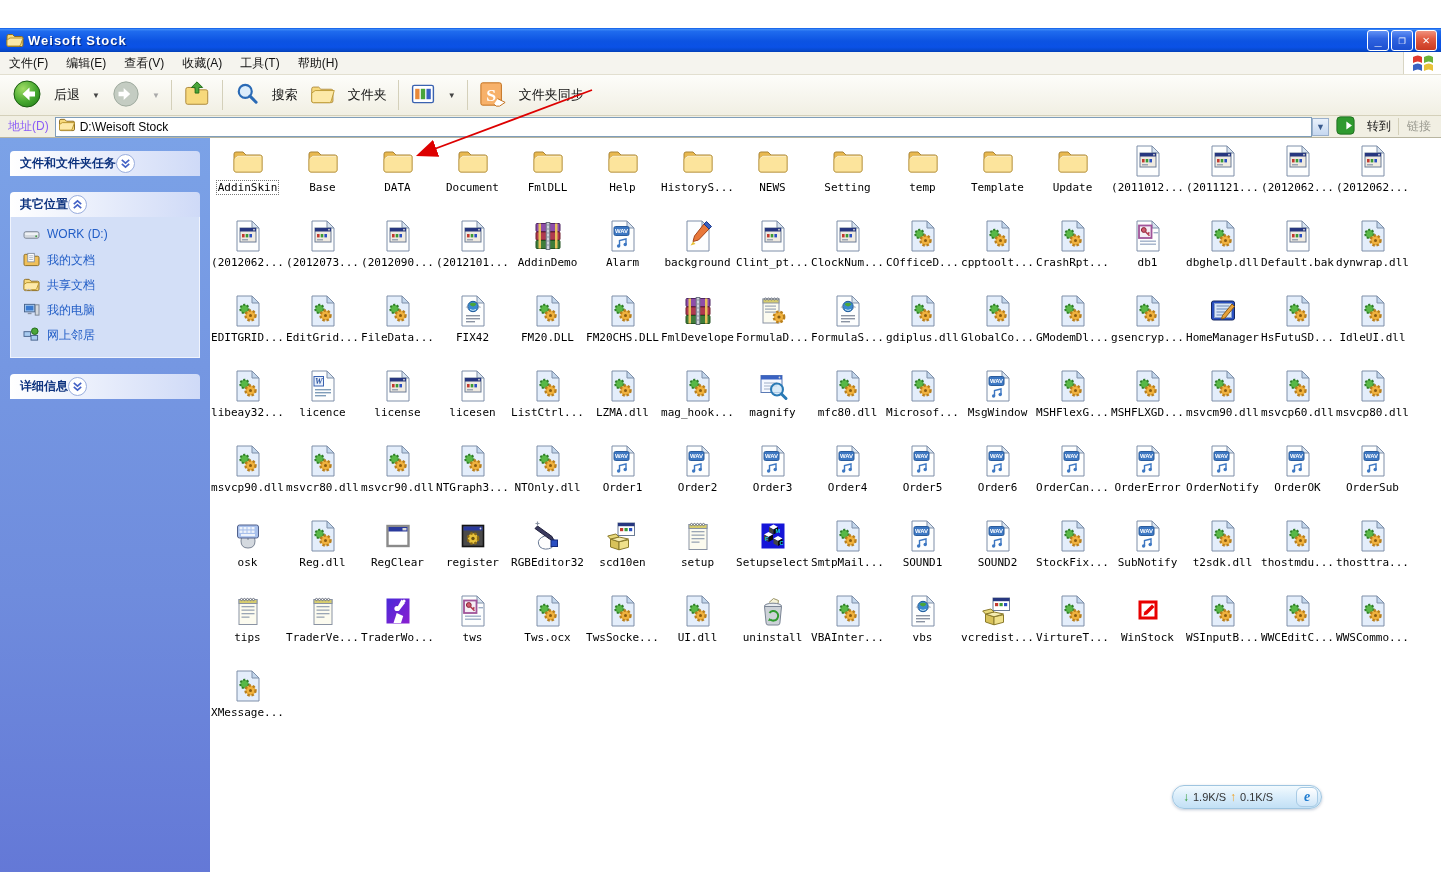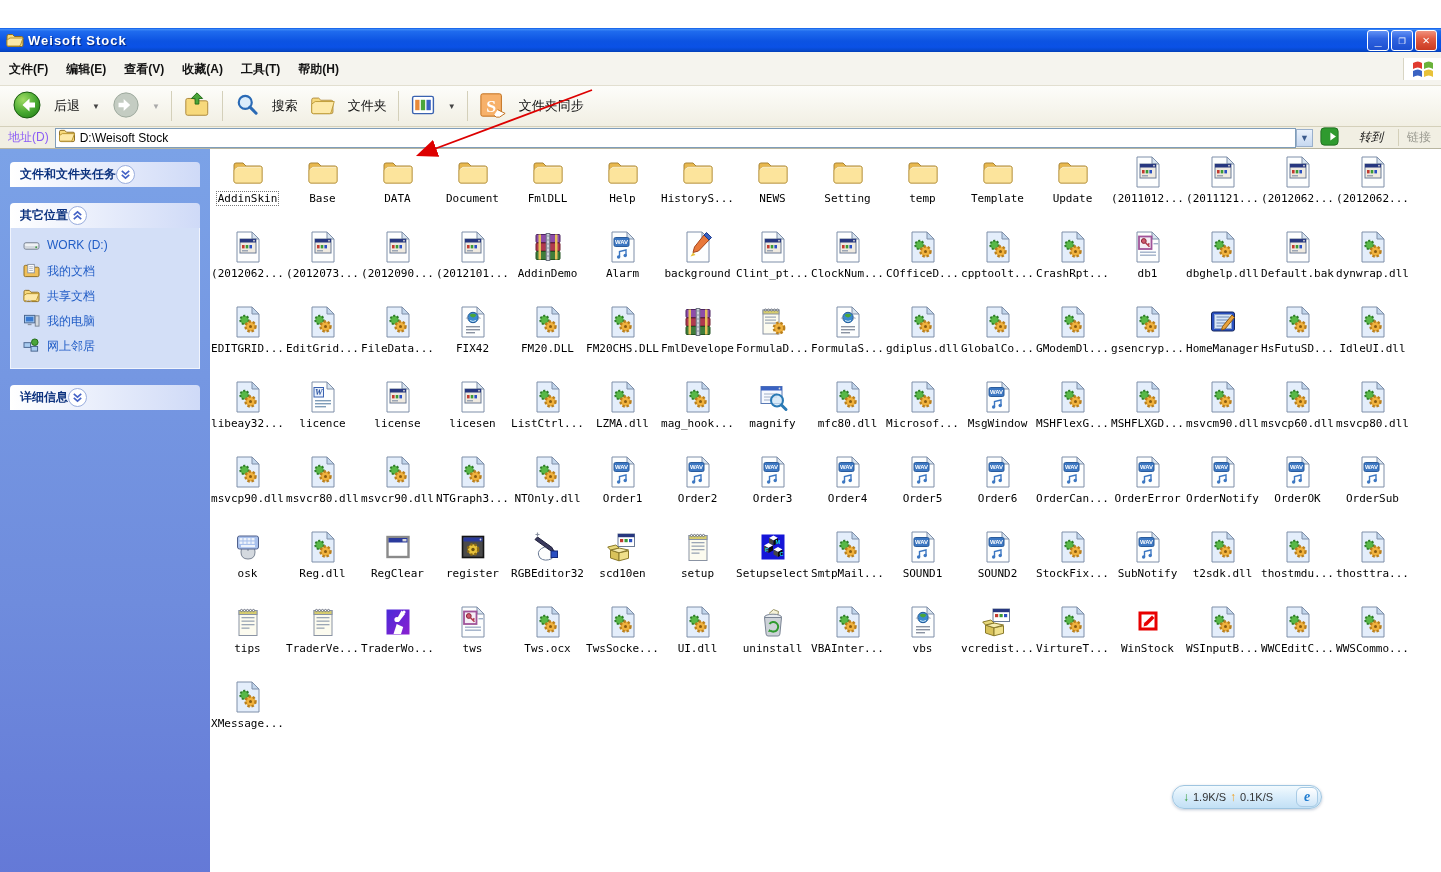--- a/index.html
+++ b/index.html
@@ -10,39 +10,39 @@
   .titlebar { height:24px; display:flex; align-items:center; padding:0 4px;
     background:linear-gradient(180deg,#0a59e8 0%,#3b87f5 6%,#1f6bee 14%,#0c53e2 55%,#0a51e6 80%,#0646c4 97%,#003ab0 100%);margin-top:28px; }
   .titlebar .ticon { width:18px; height:16px; margin:0 4px 0 2px; }
   .titlebar .ttext { color:#fff; font-weight:bold; font-size:13px; letter-spacing:1px; text-shadow:1px 1px 1px #00237a; flex:1; }
   .tbtns { display:flex; gap:2px; }
   .tbtn { width:22px; height:21px; border-radius:3px; border:1px solid #fff; color:#fff; font-size:12px; line-height:19px; text-align:center;
     background:linear-gradient(180deg,#6392f5 0%,#2f63e0 40%,#1c4fd0 100%); font-family:"DejaVu Sans Mono",monospace; }
   .tbtn.close { background:linear-gradient(180deg,#f0927e 0%,#e25c42 40%,#c93a22 100%); }
 
   
-  .menubar { height:34px; background:#f5f4ee; display:flex; align-items:center; border-bottom:1px solid #e2dfd0;font-weight:bold; }
+  .menubar { height:23px; background:#f5f4ee; display:flex; align-items:flex-end; border-bottom:1px solid #e2dfd0; }
   .menuitem { padding:0 9px; font-size:12px; line-height:22px; color:#111; }
   .menuspacer { flex:1; }
   .winlogo { width:38px; border-left:1px solid #d8d5c4; display:flex; align-items:center; justify-content:center; background:#fff; }
 
   
   .toolbar { height:41px; background:linear-gradient(180deg,#fdfdfa,#f1efe3); border-bottom:1px solid #d4d0ba; display:flex; align-items:center; padding:0 6px; }
   .tbbtn { display:flex; align-items:center; gap:12px; padding:2px 6px; border-radius:3px; font-size:13px; color:#111; }
   .tbsep { width:1px; height:30px; background:#d4d0ba; margin:0 5px; }
   .ddarrow { font-size:8px; color:#444; }
 
   
   .addressbar { height:22px; background:#f1efe3; border-bottom:1px solid #b8b5a0; display:flex; align-items:center; padding:0 2px; }
   .addrlabel { font-size:12px; color:#8b5cf6; padding:0 6px; }
   .addrcombo { flex:1; height:20px; background:#fff; border:1px solid #7f9db9; display:flex; align-items:center; padding:0 2px; }
   .addrtext { font-family:Liberation Sans, sans-serif; font-size:12px; color:#000; margin-left:4px;text-align:center; }
   .addrdrop { width:17px; height:18px; background:linear-gradient(180deg,#e9f1fb,#c6d8f0); border:1px solid #9ab0cc; text-align:center; font-size:9px; color:#3a5a8c; line-height:16px; }
-  .gobtn { display:flex; align-items:center; gap:20px; font-size:12px; color:#111; padding:0 7px;font-style:italic; }
-  .linkslabel { font-size:12px; color:#9a9a90; padding:0 8px; border-left:1px solid #d4d0ba; margin-left:8px; }
+  .gobtn { display:flex; align-items:center; gap:12px; font-size:12px; color:#111; padding:0 7px; }
+  .linkslabel { font-size:12px; color:#9a9a90; padding:0 8px; border-left:1px solid #d4d0ba; margin-left:0; }
 
   
   .main { display:flex; height:756px; }
   .sidebar { width:210px; background:linear-gradient(180deg,#7ba2e7 0%,#6f8cdd 60%,#6377d6 100%); padding:13px 10px 0 10px; overflow:hidden; }
   .panel { margin-bottom:16px; }
   .panelhdr { height:25px; border-radius:4px 4px 0 0; background:linear-gradient(90deg,#ffffff 0%,#cfdaf7 100%);
     display:flex; align-items:center; padding:0 6px 0 10px; }
   .panelhdr .ptitle { color:#0c327e; font-weight:bold; font-size:12px; }
   .chev { width:19px; height:19px; border-radius:50%; background:#fff; border:1px solid #9aaede; display:flex; align-items:center; justify-content:center; }
   .panelbody { background:#d3dff7; border-left:1px solid #f0f4fd; border-right:1px solid #f0f4fd; border-bottom:1px solid #f0f4fd; padding:10px 4px 12px 12px; }

